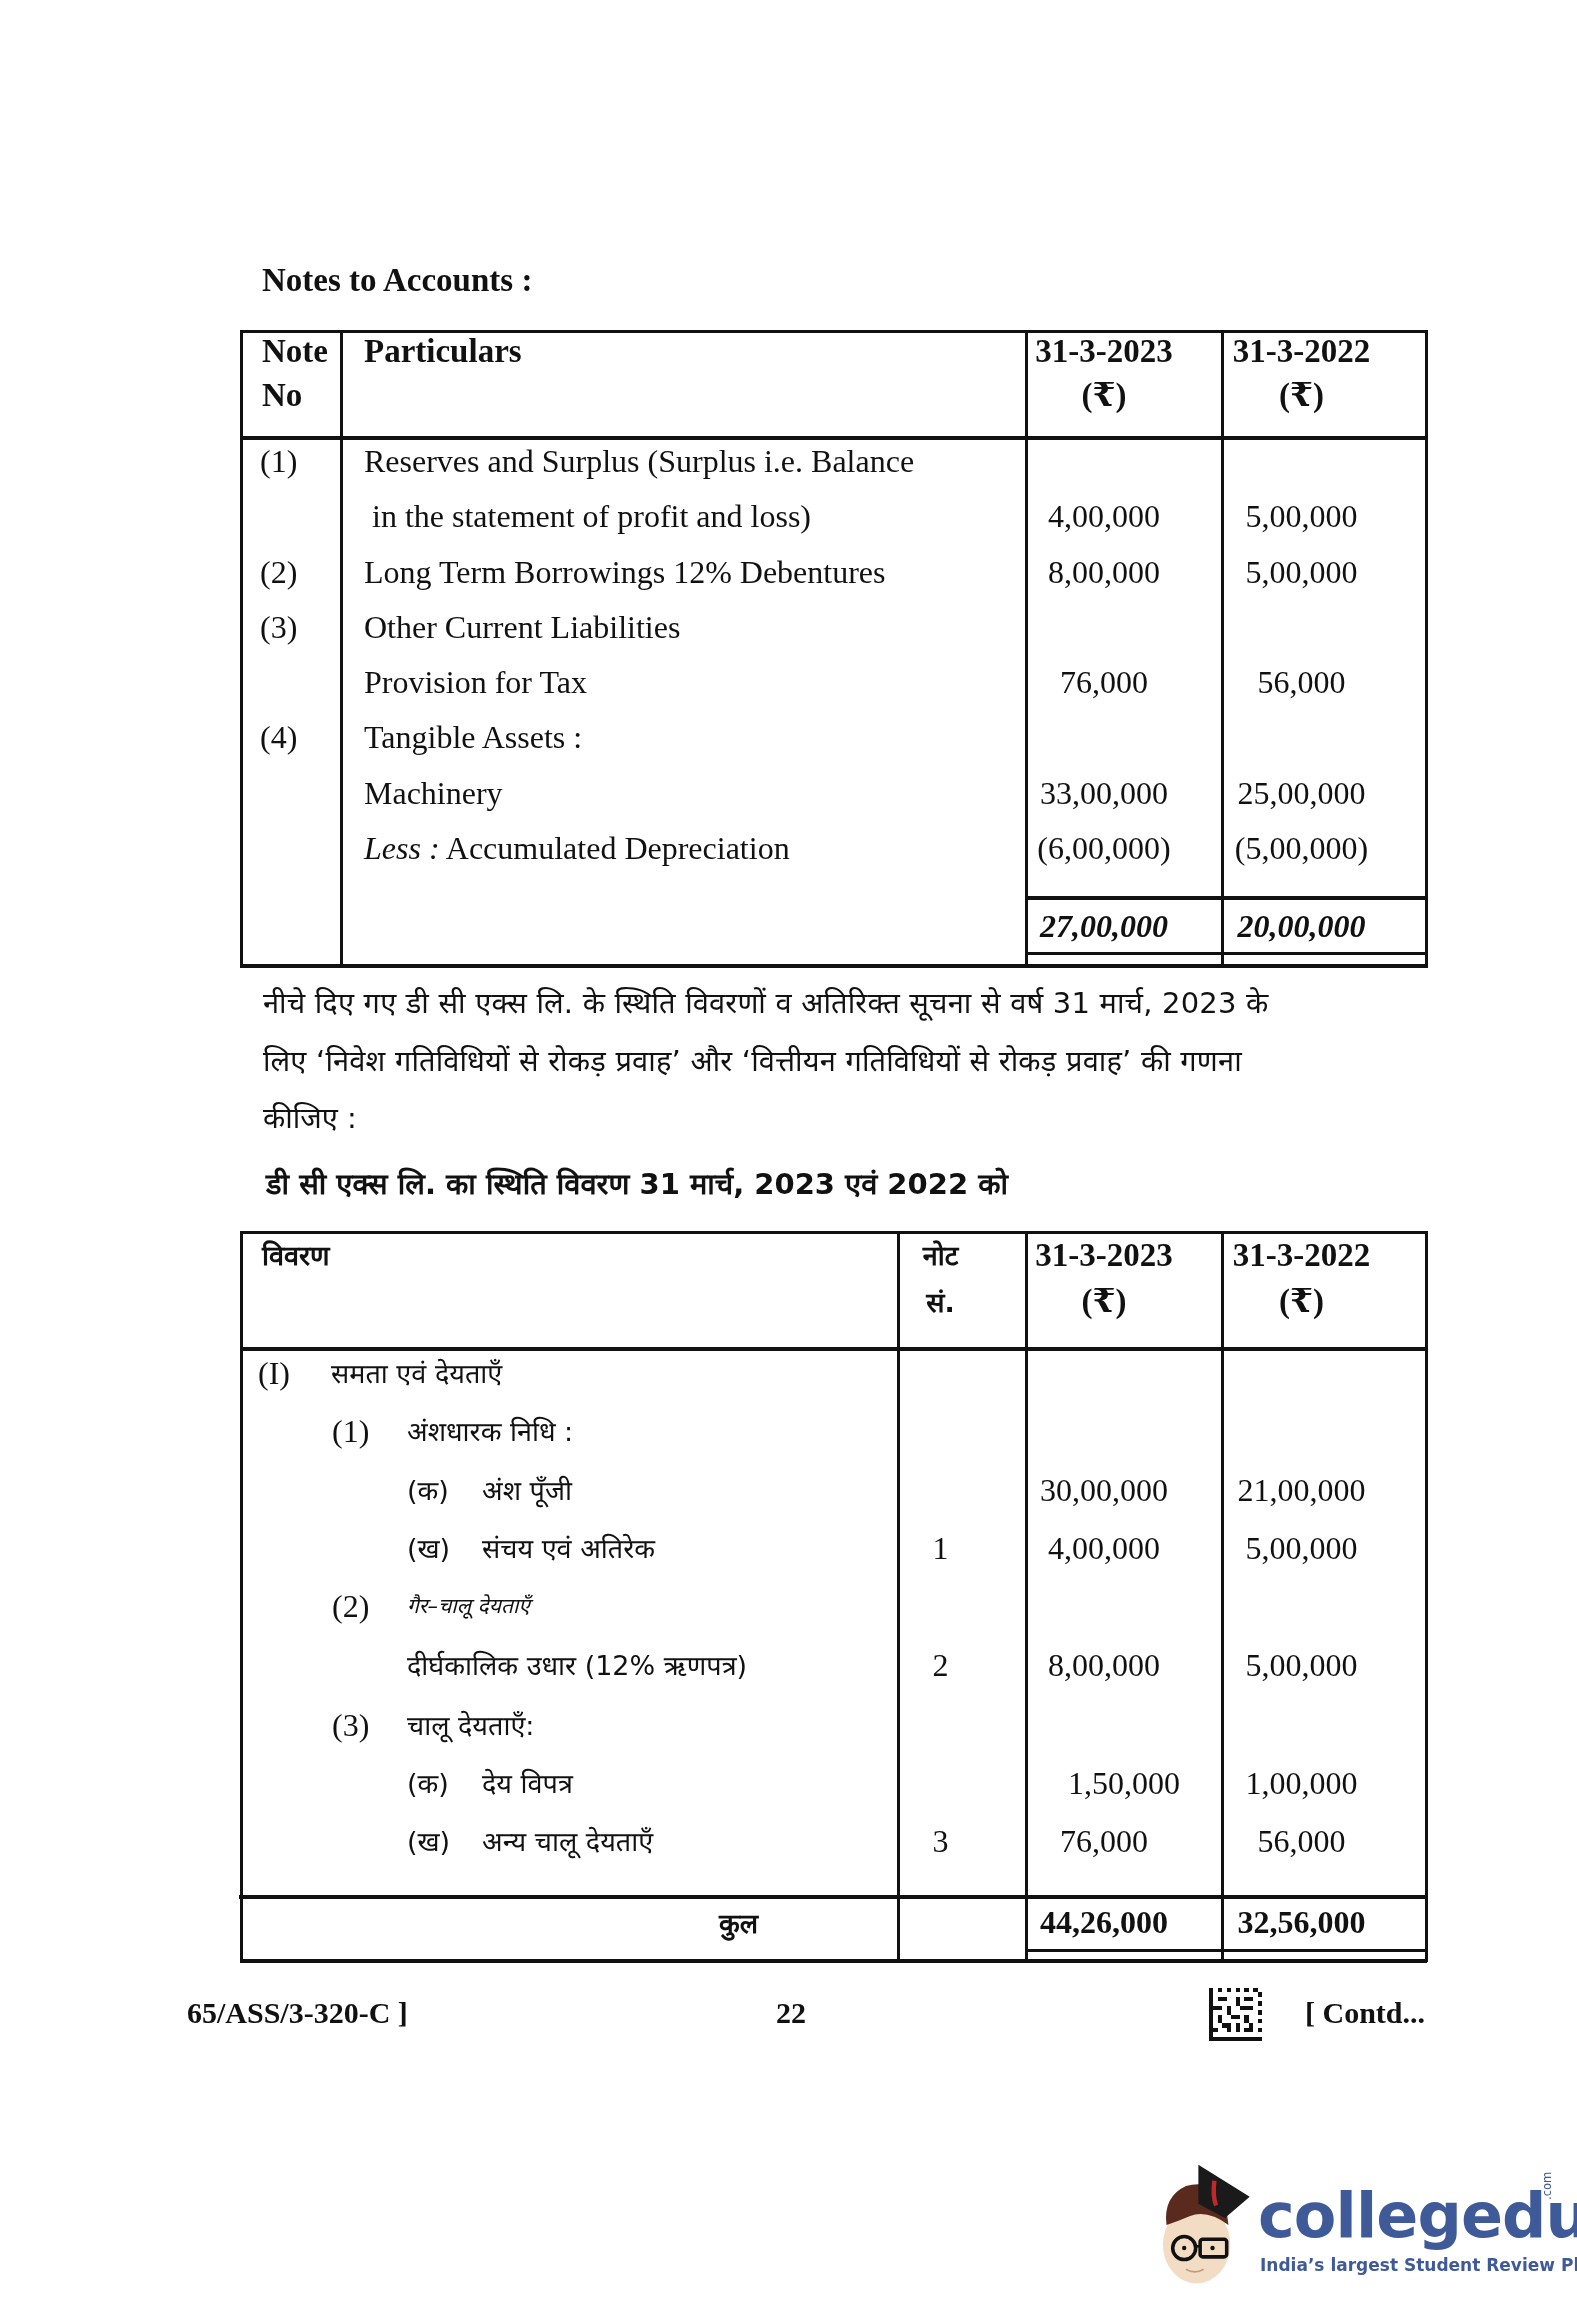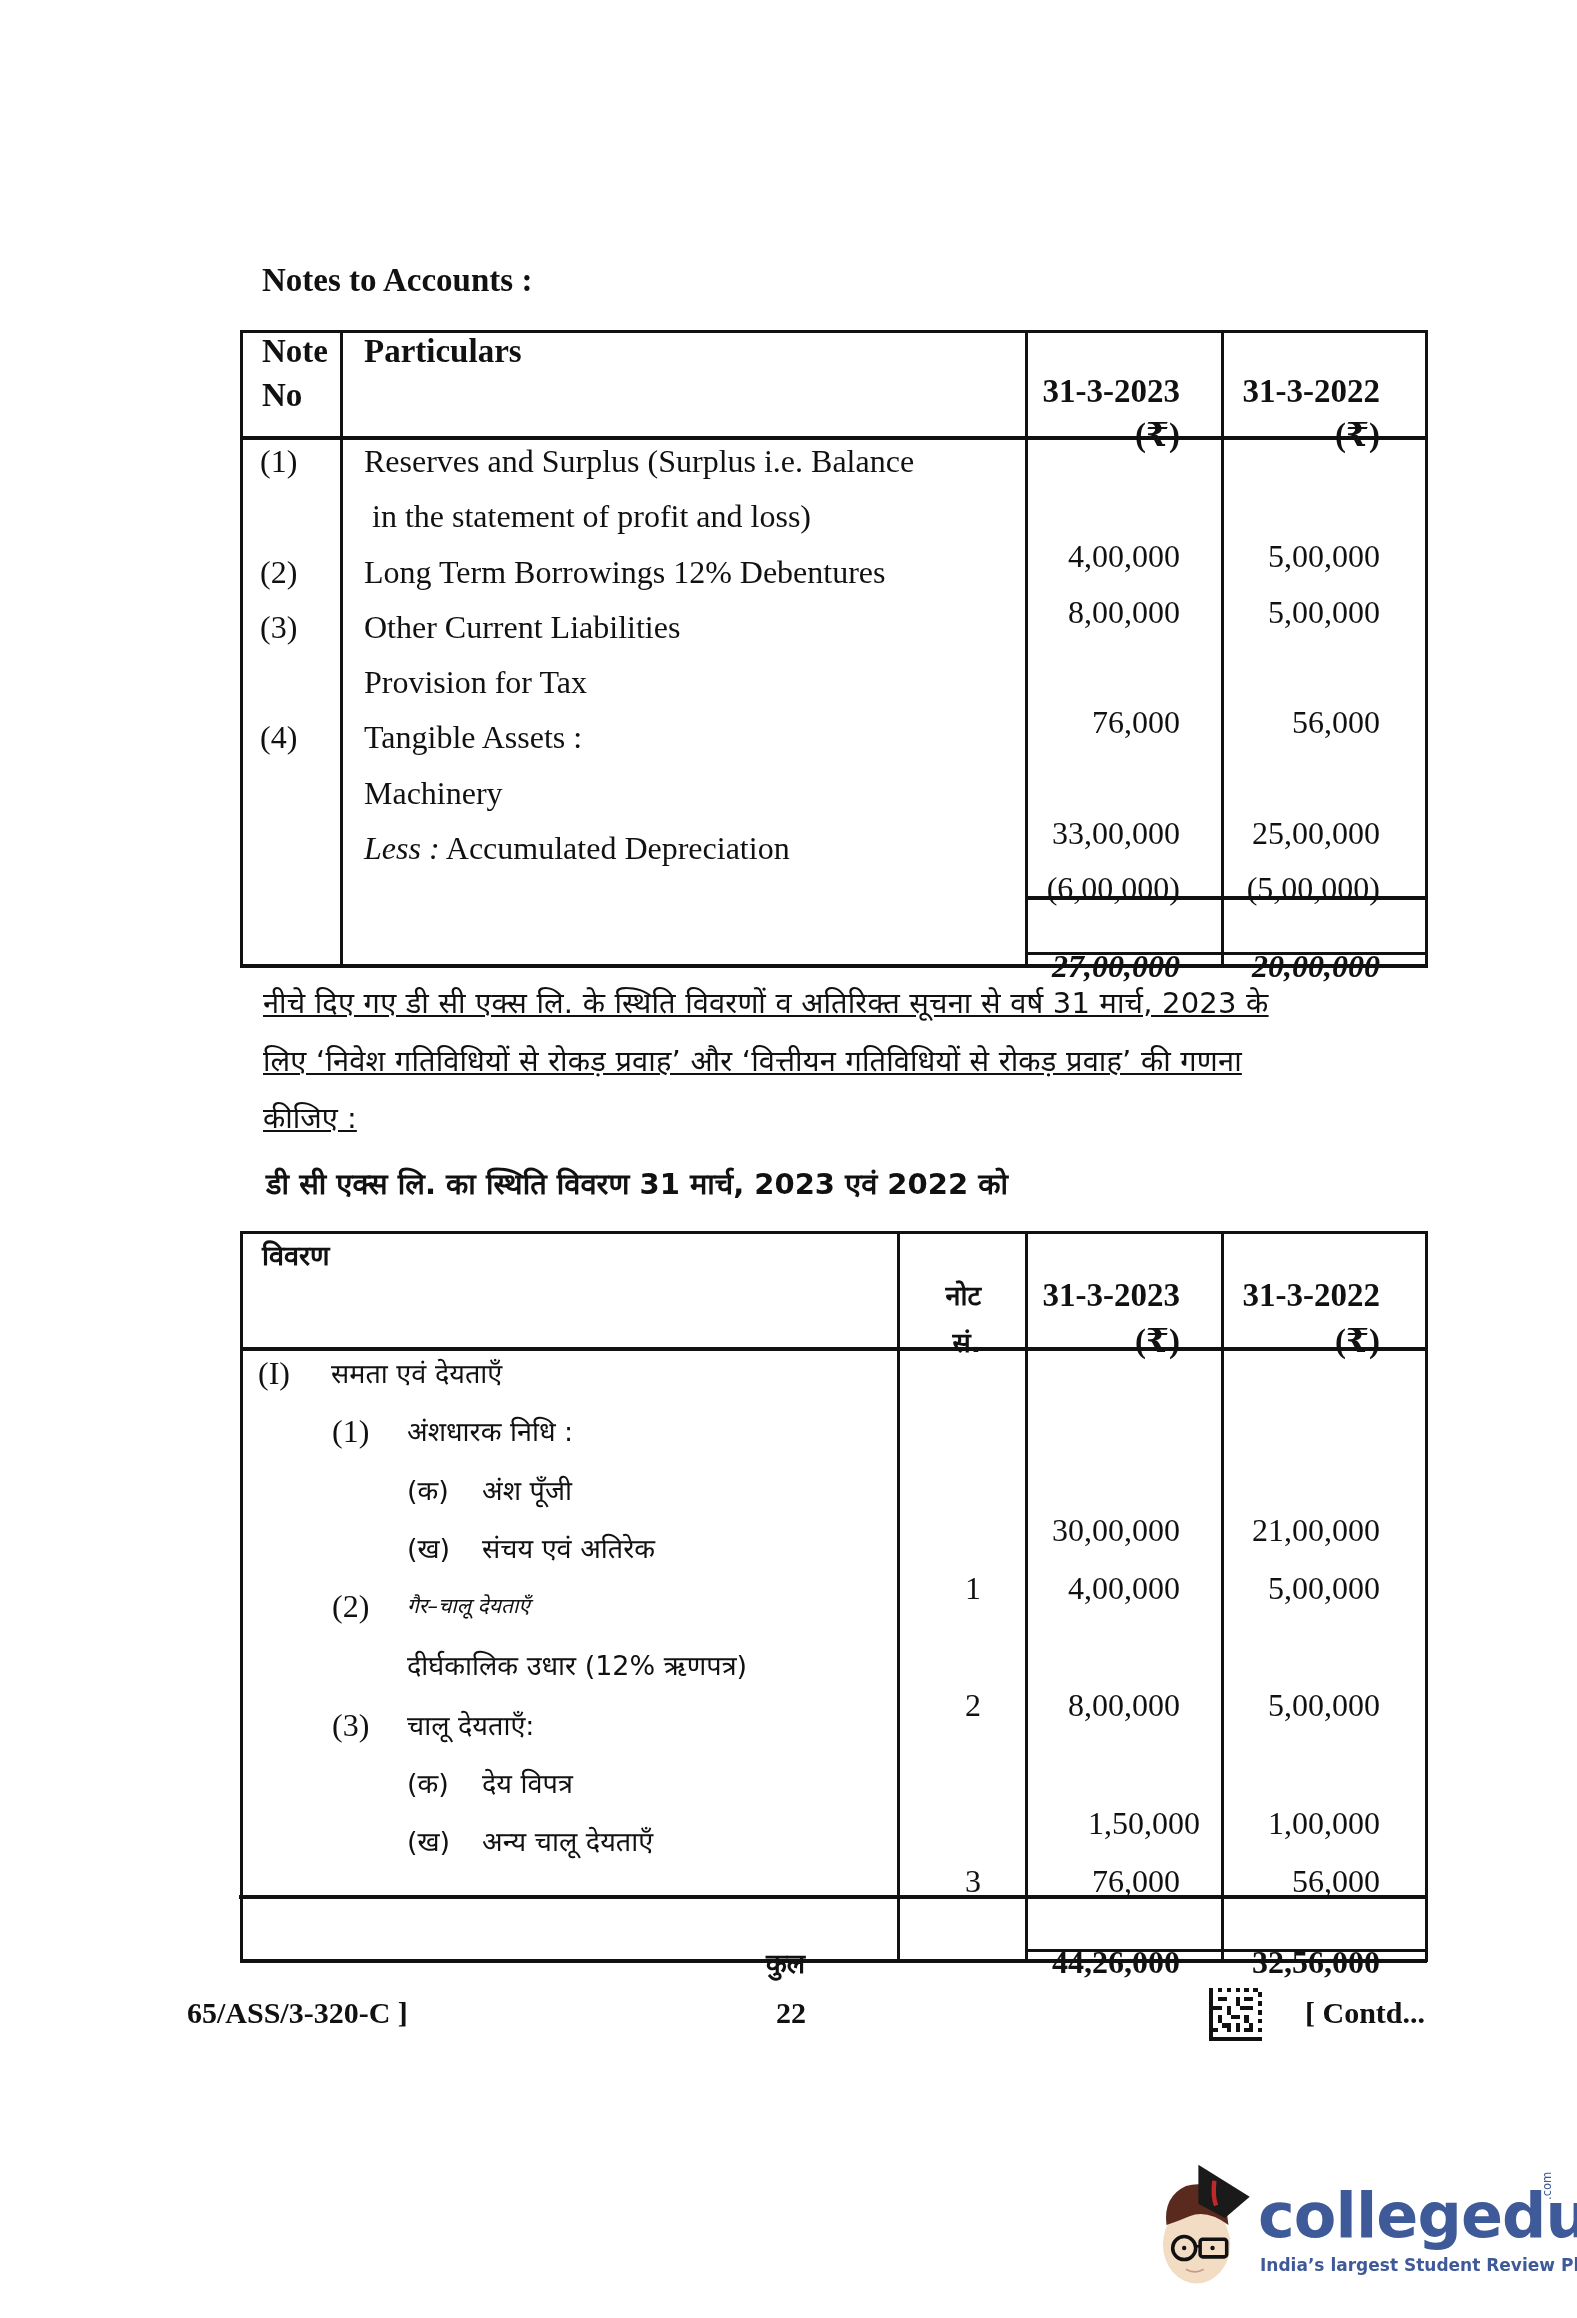--- a/index.html
+++ b/index.html
@@ -5,23 +5,23 @@
   html, body { margin:0; padding:0; background:#ffffff; }
   body { width:1578px; height:2319px; position:relative; overflow:hidden;
          font-family:"Liberation Serif", "DejaVu Serif", serif; color:#111; }
   .abs { position:absolute; }
   .bold { font-weight:bold; }
   .t-dev { font-family:"DejaVu Sans", sans-serif; }
   .section-title { left:262px; top:262px; font-size:33px; font-weight:bold; }
   .line-h { position:absolute; background:#111; }
   .line-v { position:absolute; background:#111; }
   .cell { position:absolute; font-size:32px; white-space:nowrap; line-height:35px; }
-  .right { text-align:right;margin-top:40px; }
+  .right { text-align:center; }
   .hdr { font-weight:bold; font-size:33px; }
-  .para { left:263px; font-size:29px; white-space:nowrap; line-height:35px;text-decoration:underline; }
+  .para { left:263px; font-size:29px; white-space:nowrap; line-height:35px; }
   .caption { left:0; width:1274px; text-align:center; font-size:29px; font-weight:bold; }
   .footer { font-size:30px; font-weight:bold; top:1996px; }
   .qr { left:1209px; top:1987px; width:53px; height:55px; }
   .logo { left:1154px; top:2163px; width:398px; height:124px; }
   .logo-text { position:absolute; left:104px; top:16px; font-family:"DejaVu Sans", sans-serif; font-size:62px; color:#3f5a99; font-weight:bold; letter-spacing:-0.9px; }
   .logo-com { position:absolute; left:386px; top:37px; font-family:"DejaVu Sans", sans-serif; font-size:11.5px; color:#3f5a99; transform:rotate(-90deg); transform-origin:left top; }
   .logo-tag { position:absolute; left:106px; top:92px; font-family:"DejaVu Sans", sans-serif; font-size:17px; font-weight:bold; color:#3f5a99; white-space:nowrap; }
 </style>
 </head>
 <body>

